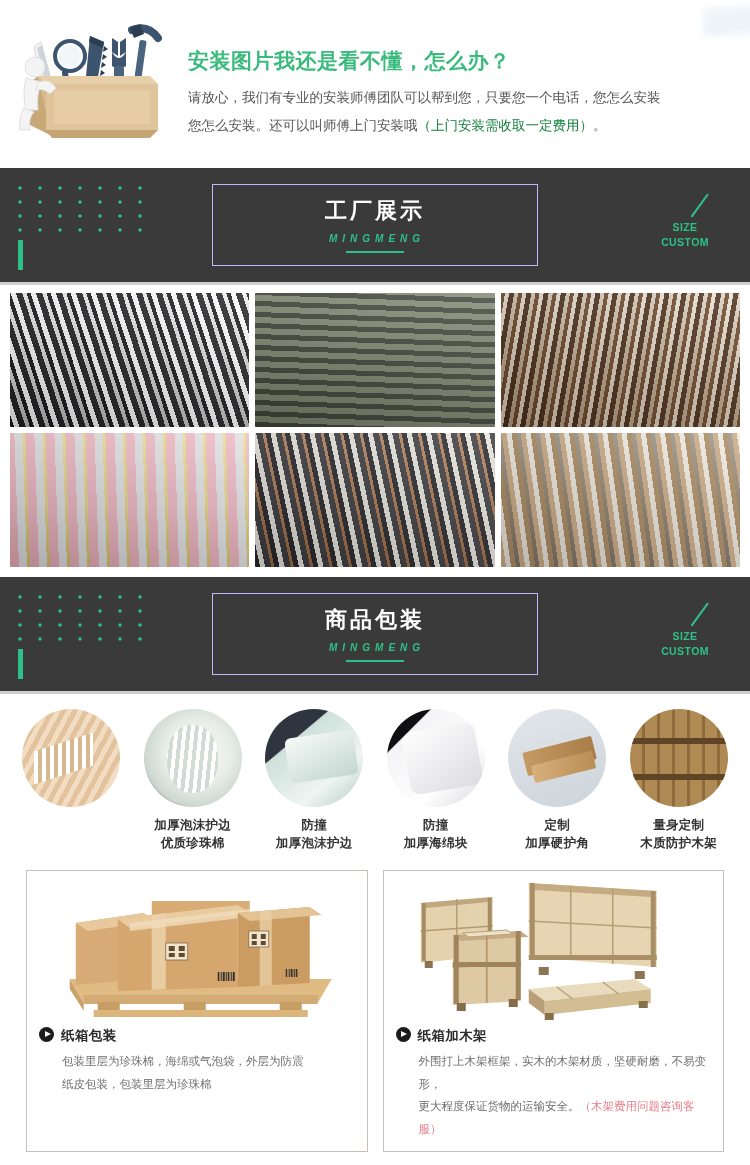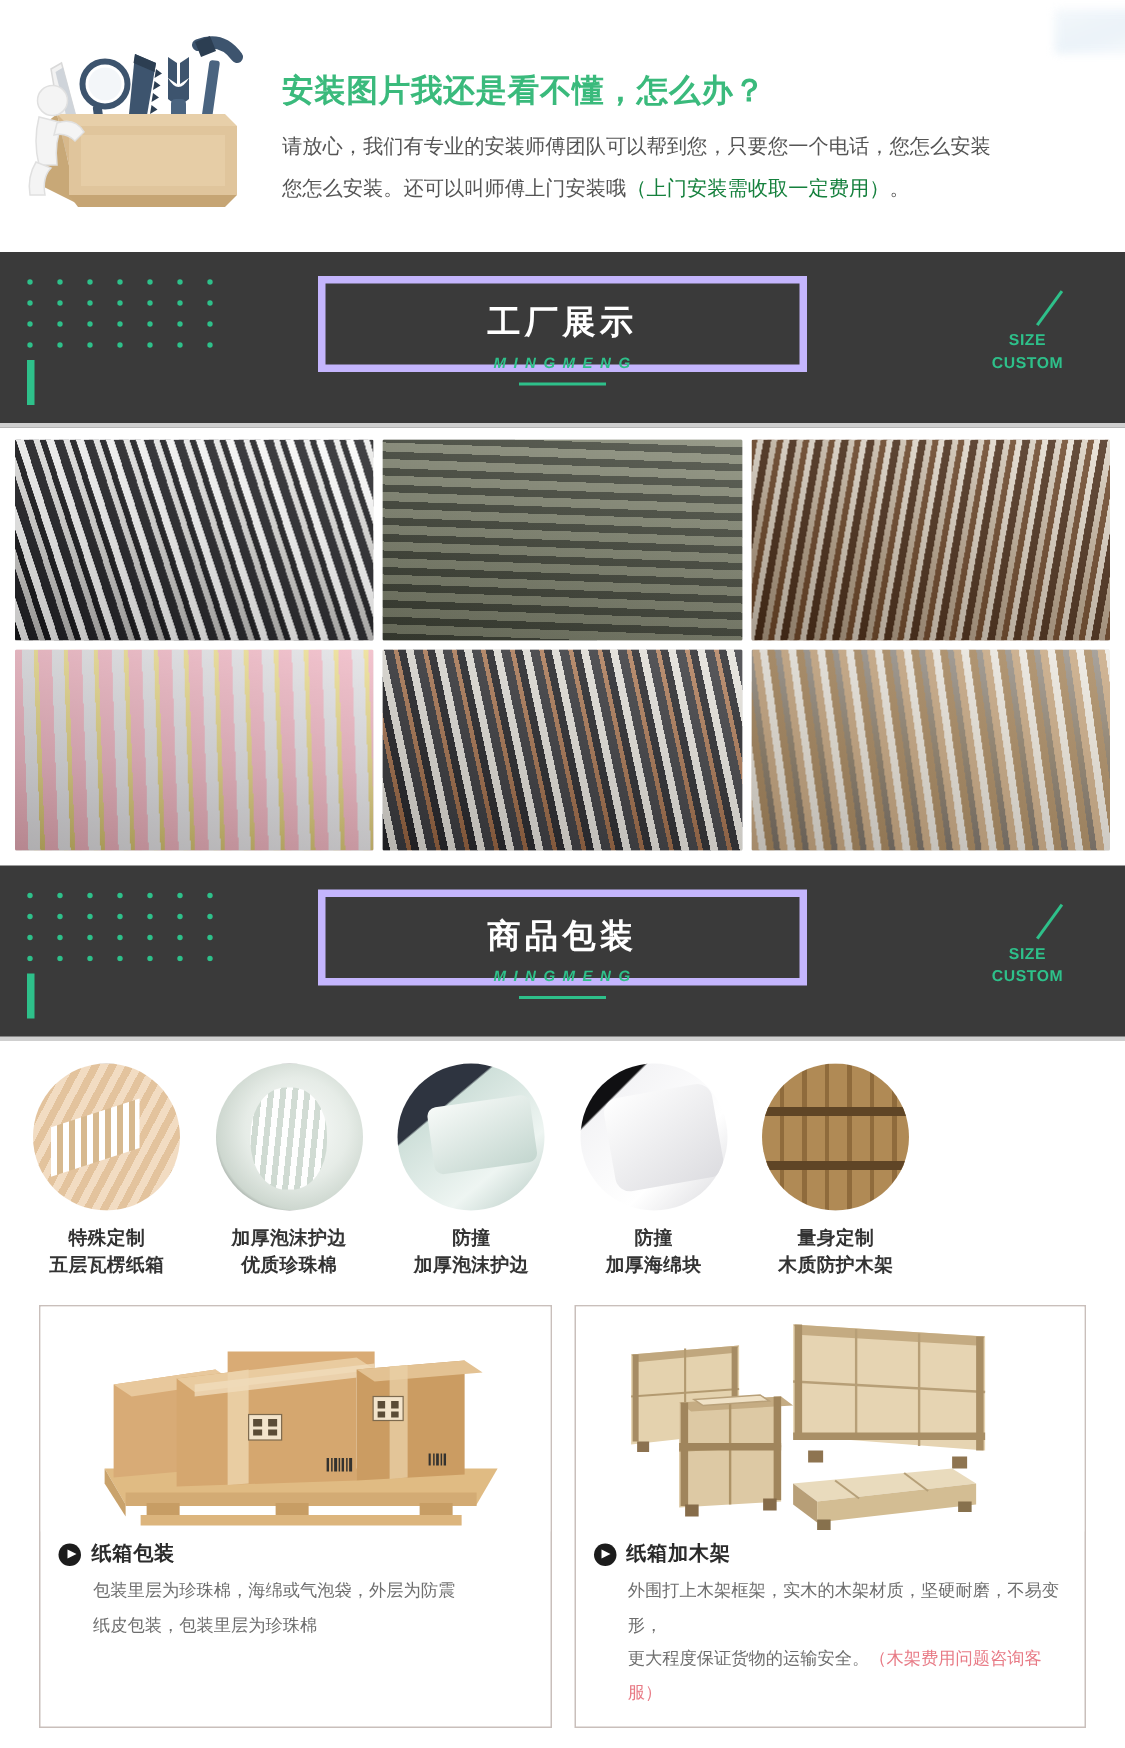--- a/index.html
+++ b/index.html
@@ -74,22 +74,22 @@
   }
   .banner-bar{
     position:absolute;
     left:18px;top:72px;
     width:5px;height:30px;
     background:#2ec08a;
   }
   .banner-box{
     position:absolute;
     left:212px;top:16px;
-    width:326px;height:64px;
-    border:5px solid #c4b5fd;
+    width:326px;height:82px;
+    border:1px solid #c4b5fd;
     box-sizing:border-box;
     text-align:center;
   }
   .banner-title{
     color:#ffffff;
     font-size:22px;
     font-weight:bold;
     letter-spacing:3px;
     margin:11px 0 0 0;
     font-family:"DejaVu Serif","Liberation Serif",serif;
@@ -315,21 +315,20 @@
     height:150px;
     position:relative;
     overflow:hidden;
     background:#ffffff;
   }
   .card-body{
     padding:6px 10px 11px 12px;
   }
   .card-head{
     display:flex;
-    align-items:center;
     gap:7px;
     margin-bottom:5px;
   }
   .play-icon{
     width:15px;height:15px;
     border-radius:50%;
     background:#1c1c1c;
     position:relative;
     flex:0 0 auto;
   }
@@ -534,24 +533,20 @@
       <span class="banner-slash"></span>
       <span>SIZE</span><br>
       <span>CUSTOM</span>
     </div>
   </section>
 
   <section class="pack-circles">
 
     <div class="pack-item">
       <div class="pack-circle pc-carton"></div>
-      <div class="pack-label">
-        <span>特殊定制</span><br>
-        <span>五层瓦楞纸箱</span>
-      </div>
     </div>
 
     <div class="pack-item">
       <div class="pack-circle pc-pearl"></div>
       <div class="pack-label">
         <span>加厚泡沫护边</span><br>
         <span>优质珍珠棉</span>
       </div>
     </div>
 
@@ -564,20 +559,27 @@
     </div>
 
     <div class="pack-item">
       <div class="pack-circle pc-sponge"></div>
       <div class="pack-label">
         <span>防撞</span><br>
         <span>加厚海绵块</span>
       </div>
     </div>
 
+    <div class="pack-item">
+      <div class="pack-circle pc-corner"></div>
+      <div class="pack-label">
+        <span>定制</span><br>
+        <span>加厚硬护角</span>
+      </div>
+    </div>
 
     <div class="pack-item">
       <div class="pack-circle pc-crate"></div>
       <div class="pack-label">
         <span>量身定制</span><br>
         <span>木质防护木架</span>
       </div>
     </div>
 
   </section>

